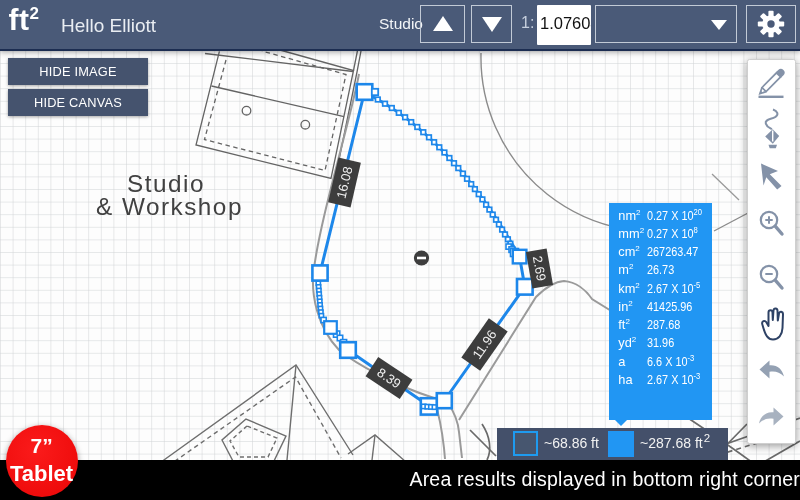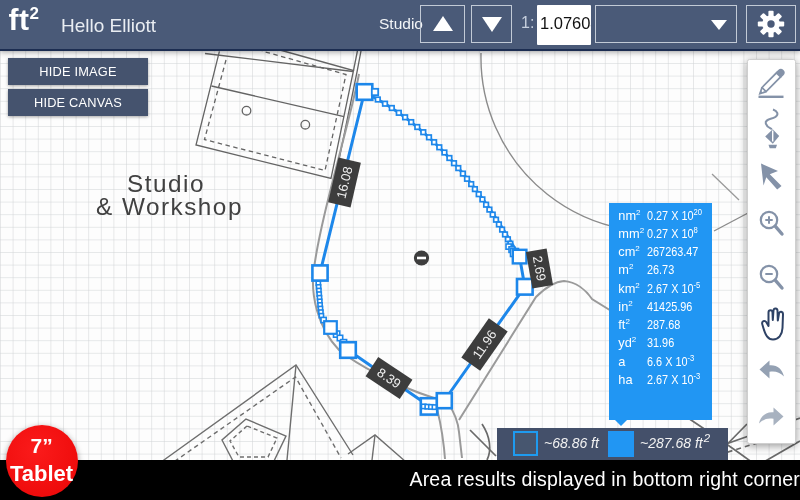--- a/index.html
+++ b/index.html
@@ -289,21 +289,21 @@
     <tr>
           <td>ha</td>
           <td><span style="display:inline-block;transform:scaleX(0.85);transform-origin:0 50%;white-space:nowrap;">2.67 X 10<sup style="font-size:9px;">-3</sup></span></td>
         </tr>
   </tbody>
     </table>
 </div>
 
 <div class="abs" style="left:615px;top:419.5px;width:0;height:0;border-left:6px solid transparent;border-right:6px solid transparent;border-top:6.5px solid #2196f3;z-index:4;"></div>
 
-<div class="abs" style="left:497px;top:427.5px;width:230.5px;height:50px;background:#44506a;z-index:4;font-style:italic;">
+<div class="abs" style="left:497px;top:427.5px;width:230.5px;height:50px;background:#44506a;z-index:4;">
 
   <div style="position:absolute;left:16px;top:3.5px;width:21px;height:21px;background:#47566f;border:2.6px solid #1e9bf0;"></div>
 
   <div style="position:absolute;left:47px;top:7px;color:#f2f2f2;font-size:14px;">~68.86 ft</div>
 
   <div style="position:absolute;left:111px;top:3.5px;width:26px;height:26px;background:#2196f3;"></div>
 
   <div style="position:absolute;left:143px;top:7px;color:#f2f2f2;font-size:14px;">~287.68 ft <sup style="font-size:11.5px;">2</sup></div>
 </div>
 

